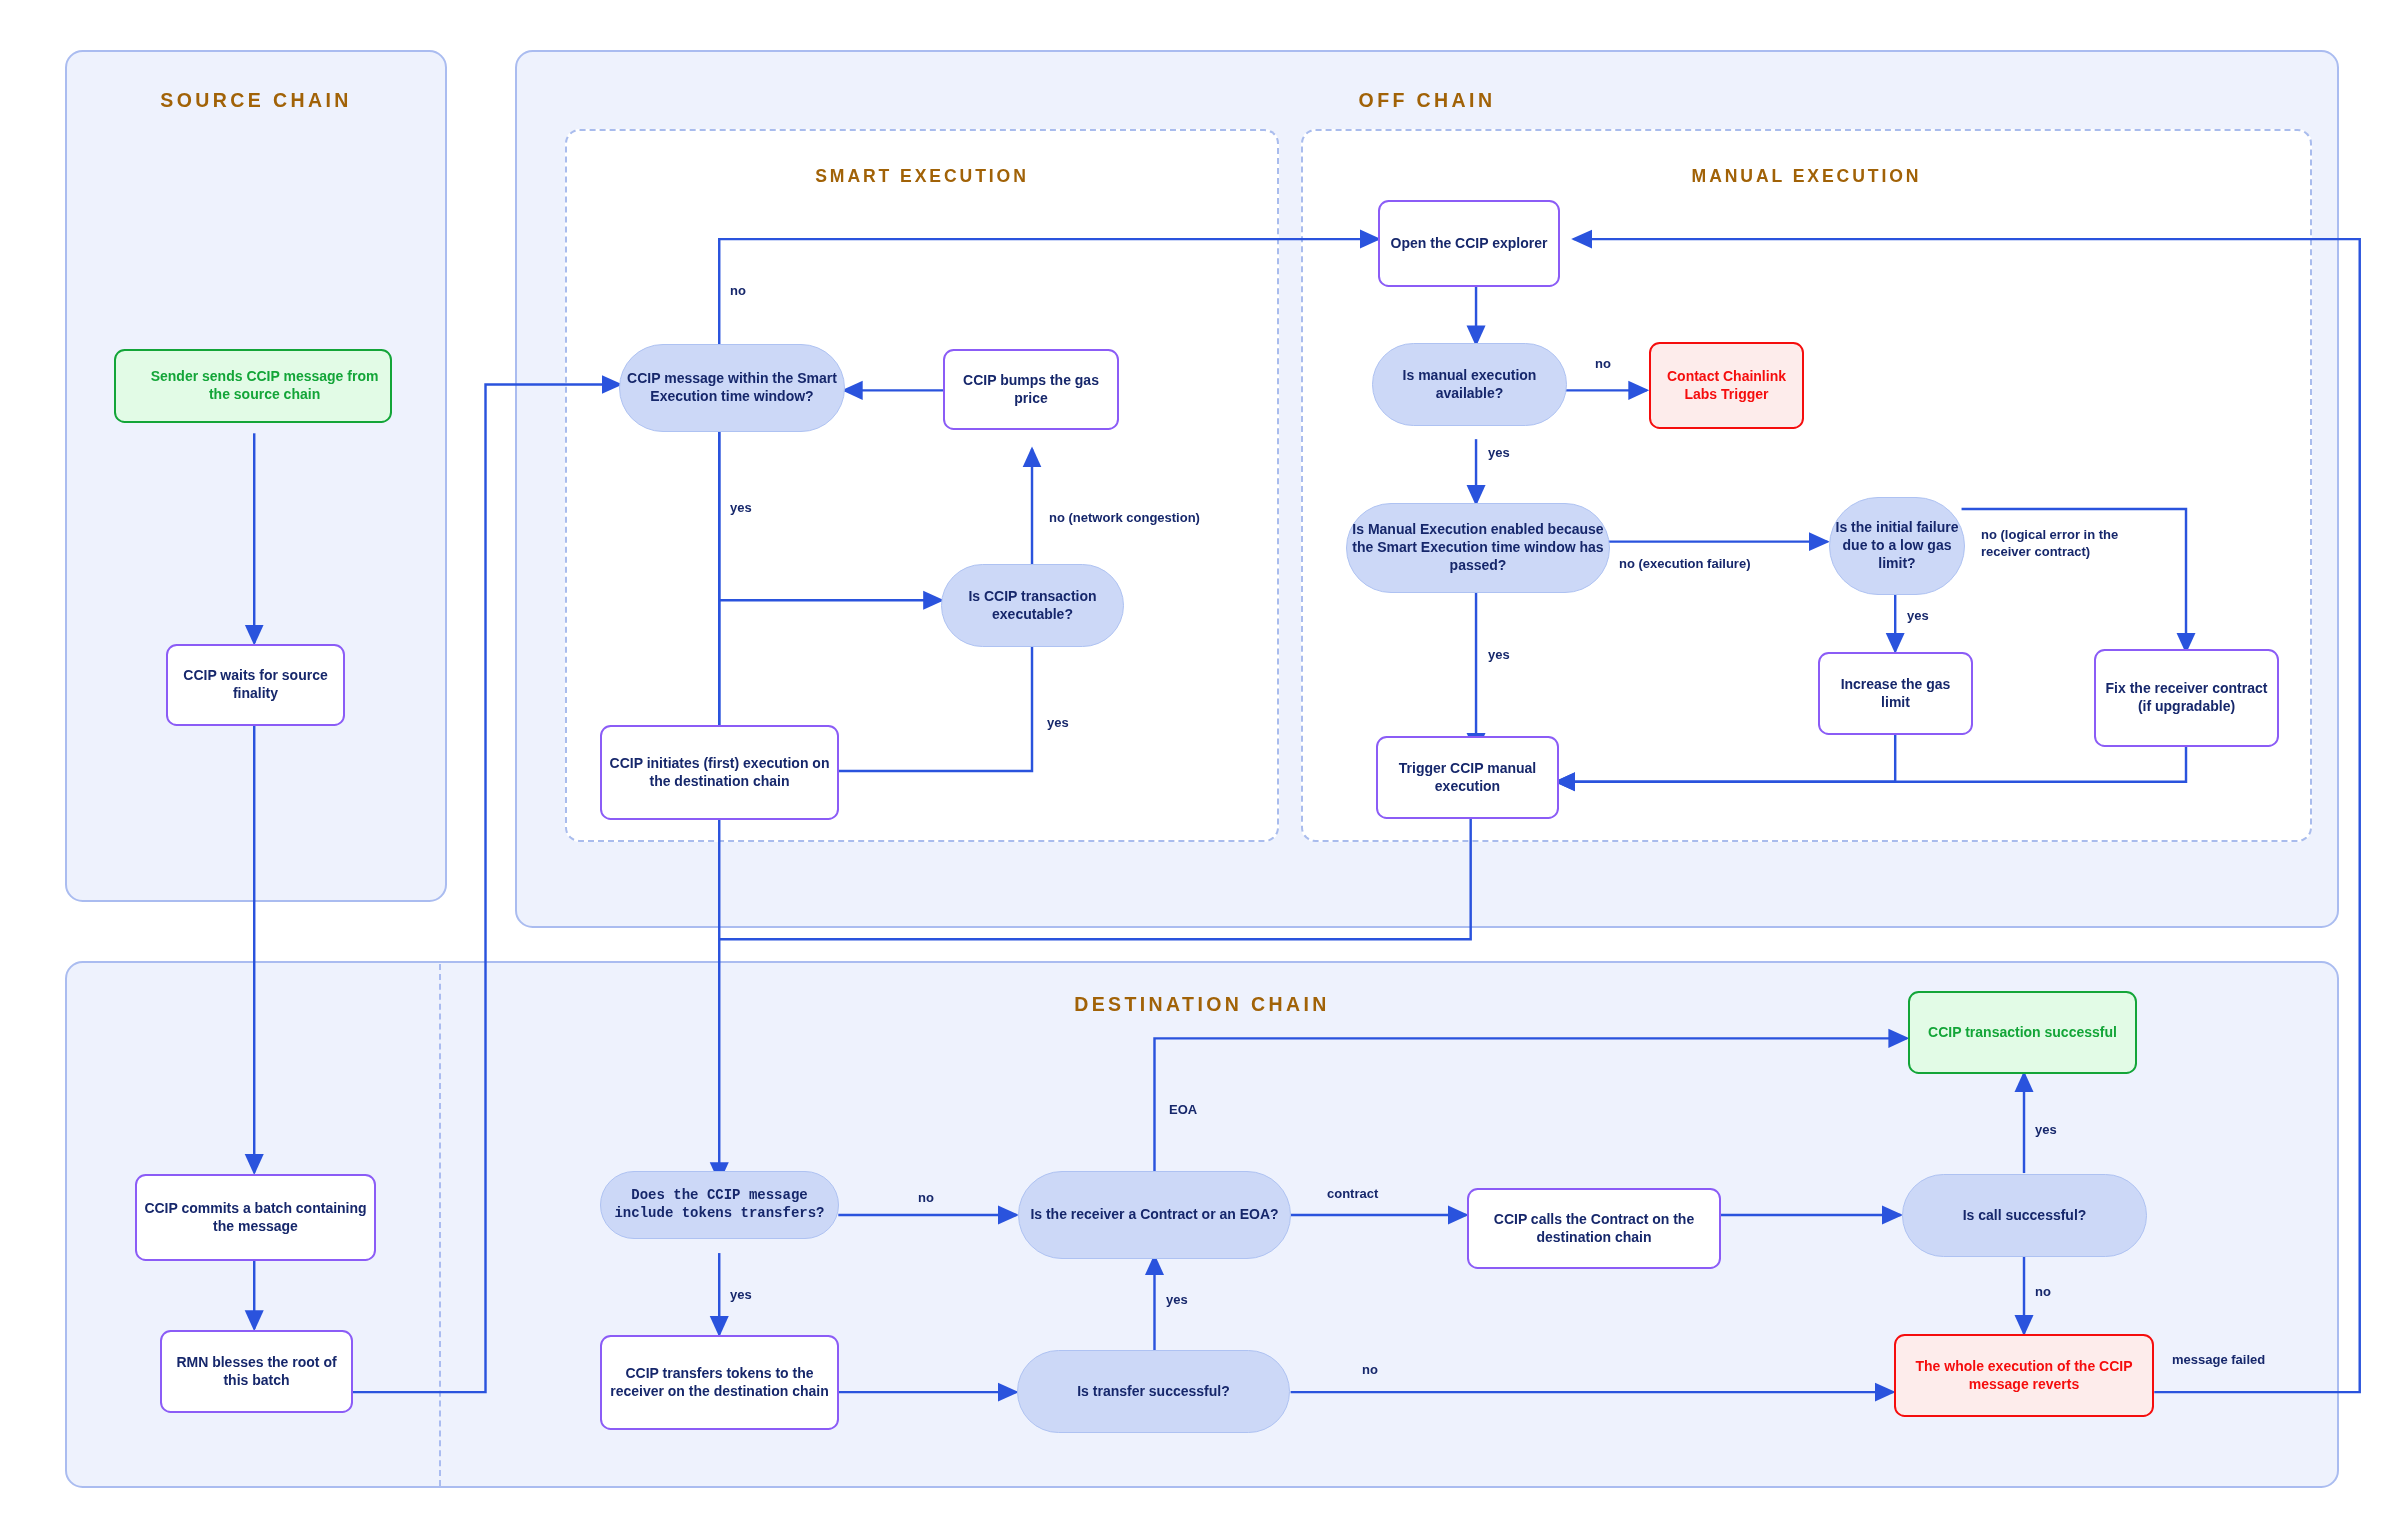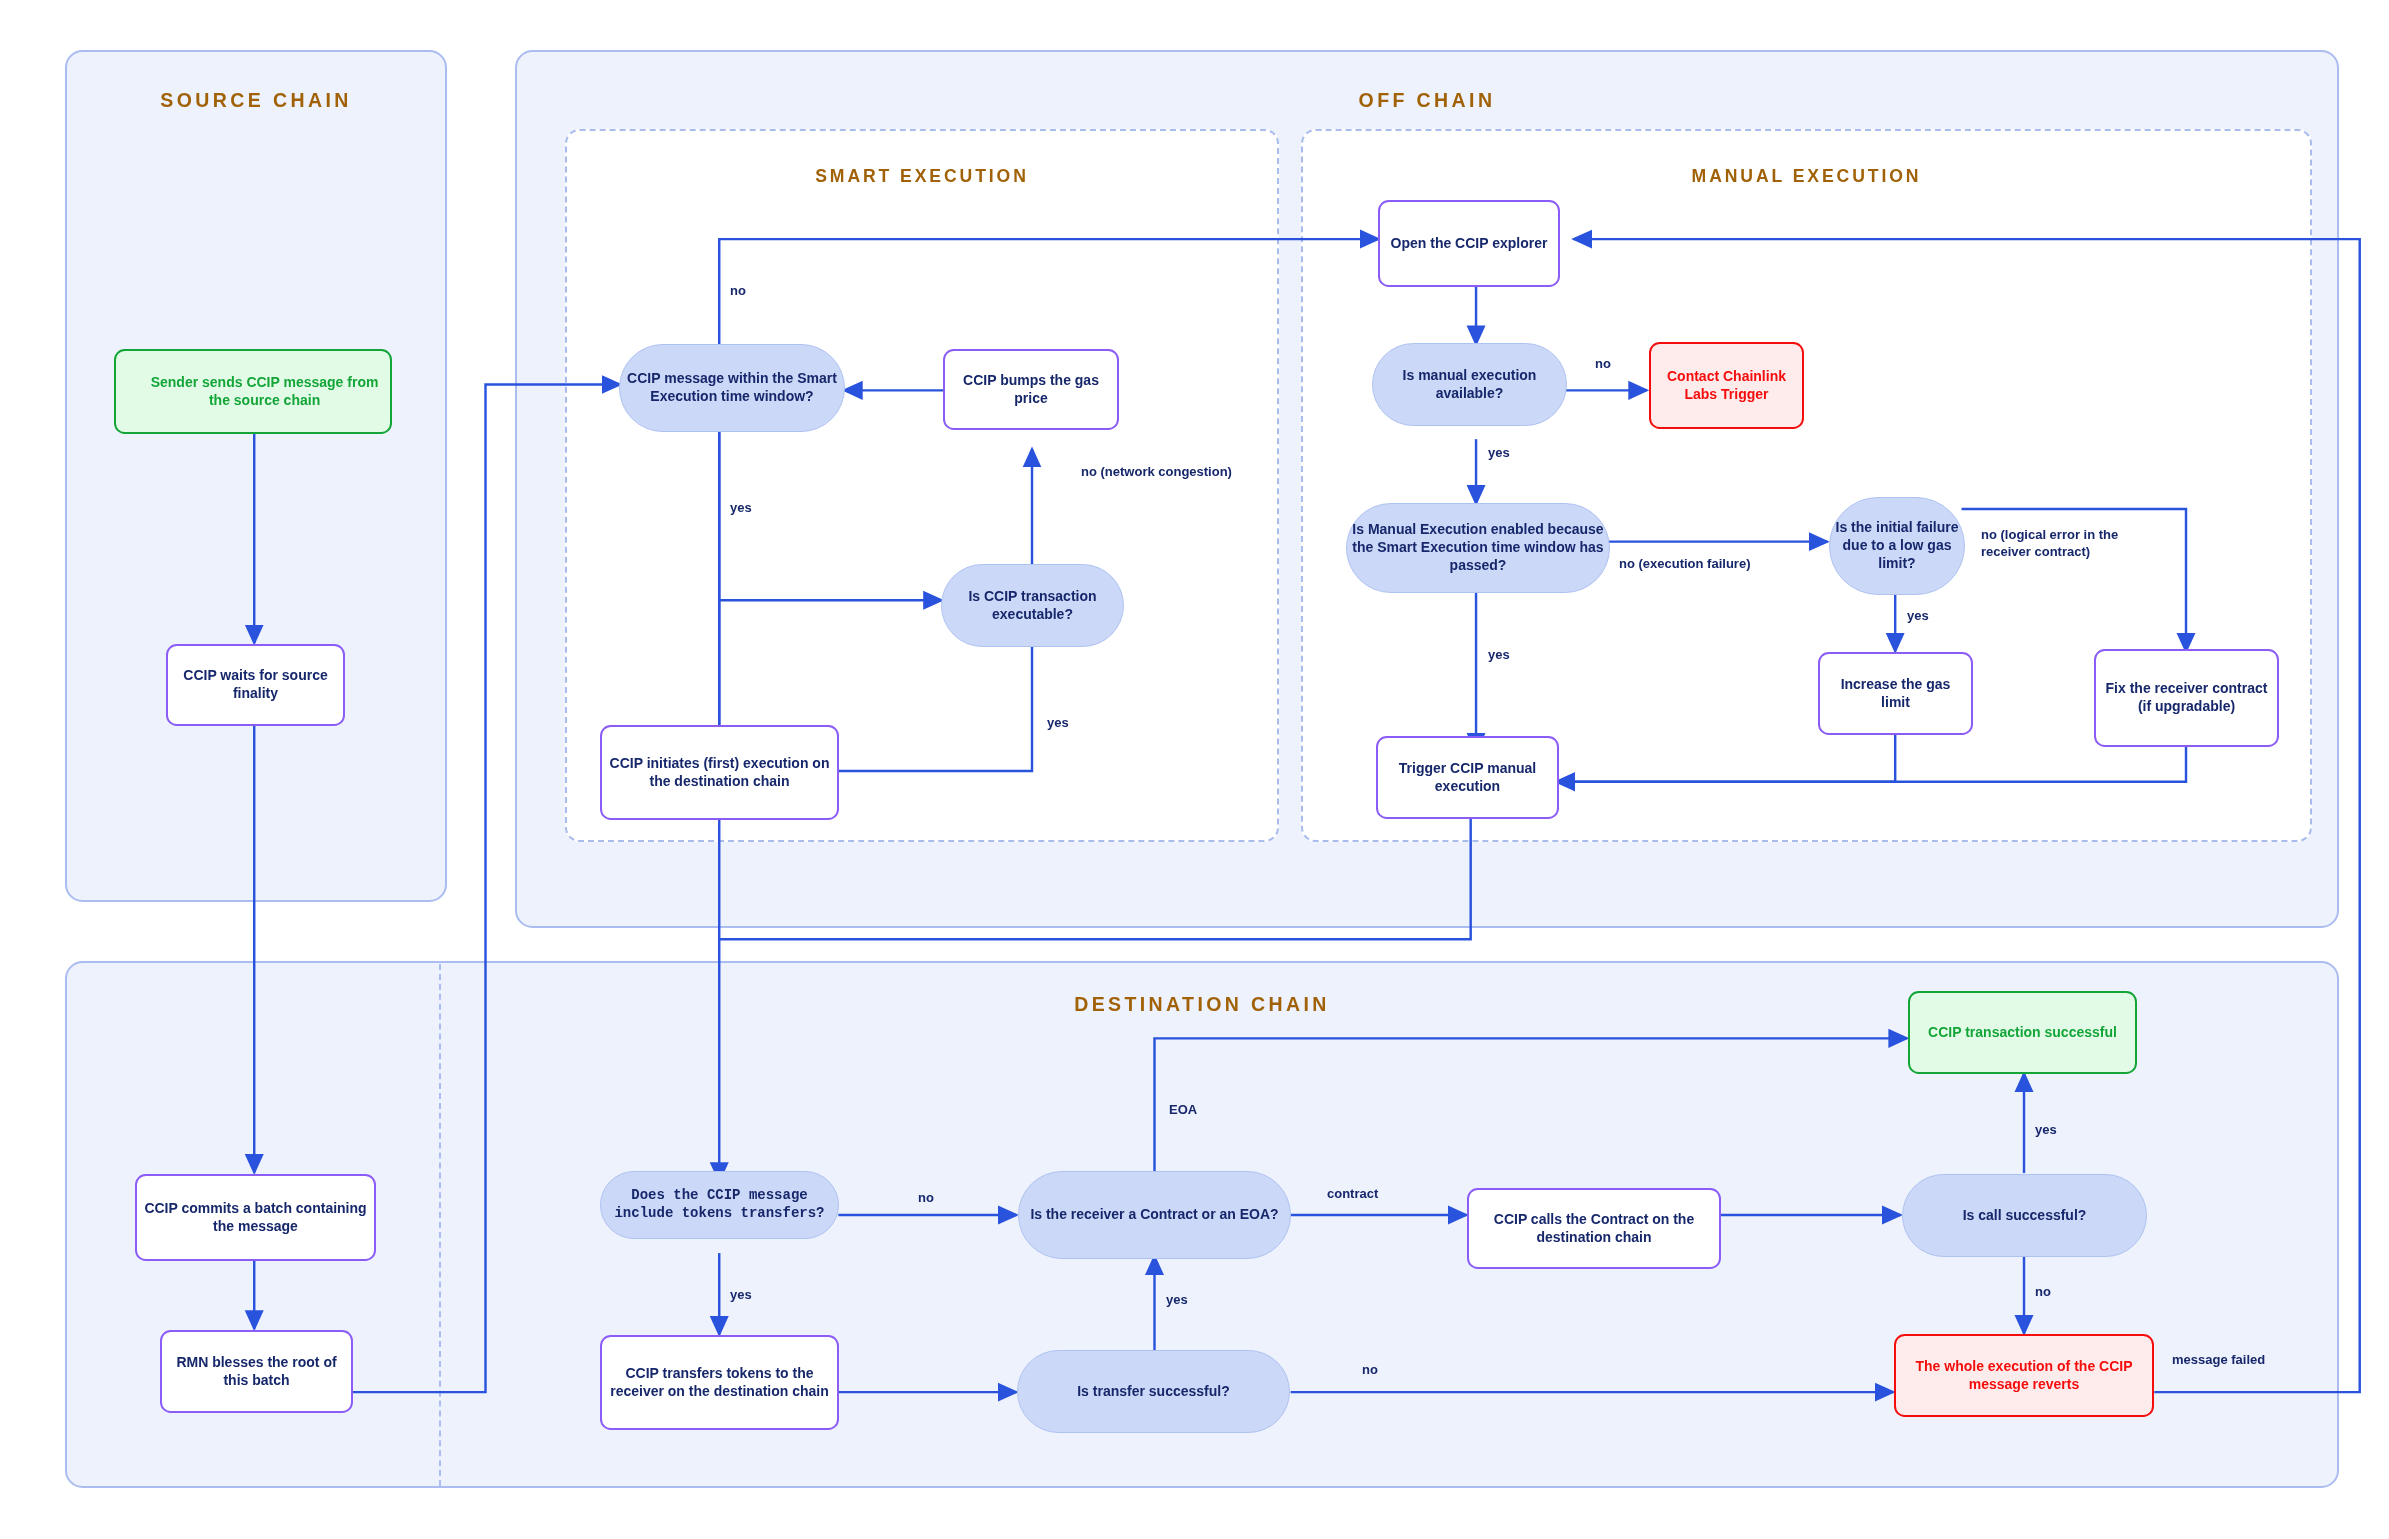--- a/index.html
+++ b/index.html
@@ -95,21 +95,21 @@
       <path d="M2645,2490 L3005,2490" marker-end="url(#ah)"></path>
       <path d="M3523,2490 L3895,2490" marker-end="url(#ah)"></path>
       <path d="M4148,2404 L4148,2200" marker-end="url(#ah)"></path>
       <path d="M4148,2575 L4148,2733" marker-end="url(#ah)"></path>
       <path d="M2645,2853 L3880,2853" marker-end="url(#ah)"></path>
 
       <path d="M4415,2853 L4836,2853 L4836,490 L3225,490" marker-end="url(#ah)"></path>
     </g>
   </svg>
 
-  <div class="node ok" style="left:114px;top:349px;width:278px;height:85px;padding-left:28px;">Sender sends CCIP message from the source chain</div>
+  <div class="node ok" style="left:114px;top:349px;width:278px;height:74px;padding-left:28px;">Sender sends CCIP message from the source chain</div>
 
   <div class="node proc" style="left:166px;top:644px;width:179px;height:82px;">CCIP waits for source finality</div>
 
   <div class="node proc" style="left:135px;top:1174px;width:241px;height:87px;">CCIP commits a batch containing the message</div>
 
   <div class="node proc" style="left:160px;top:1330px;width:193px;height:83px;">RMN blesses the root of this batch</div>
 
   <div class="node dec" style="left:619px;top:344px;width:226px;height:88px;">CCIP message within the Smart Execution time window?</div>
 
   <div class="node proc" style="left:943px;top:349px;width:176px;height:81px;">CCIP bumps the gas price</div>
@@ -145,21 +145,21 @@
   <div class="node proc" style="left:1467px;top:1176px;width:254px;height:81px;margin-top:12px;">CCIP calls the Contract on the destination chain</div>
 
   <div class="node dec" style="left:1902px;top:1174px;width:245px;height:83px;">Is call successful?</div>
 
   <div class="node ok" style="left:1908px;top:991px;width:229px;height:83px;">CCIP transaction successful</div>
 
   <div class="node err" style="left:1894px;top:1334px;width:260px;height:83px;">The whole execution of the CCIP message reverts</div>
 
   <div class="lbl" style="left:730px;top:283px;">no</div>
   <div class="lbl" style="left:730px;top:500px;">yes</div>
-  <div class="lbl" style="left:1049px;top:464px;margin-left:32px;">no (network congestion)</div>
+  <div class="lbl" style="left:1049px;top:510px;">no (network congestion)</div>
   <div class="lbl" style="left:1047px;top:715px;">yes</div>
 
   <div class="lbl" style="left:1595px;top:356px;">no</div>
   <div class="lbl" style="left:1488px;top:445px;">yes</div>
   <div class="lbl" style="left:1619px;top:556px;">no (execution failure)</div>
   <div class="lbl" style="left:1488px;top:647px;">yes</div>
   <div class="lbl" style="left:1907px;top:608px;">yes</div>
   <div class="lbl" style="left:1981px;top:527px;max-width:161px;white-space:normal;line-height:1.3;">no (logical error in the receiver contract)</div>
 
   <div class="lbl" style="left:918px;top:1190px;">no</div>

